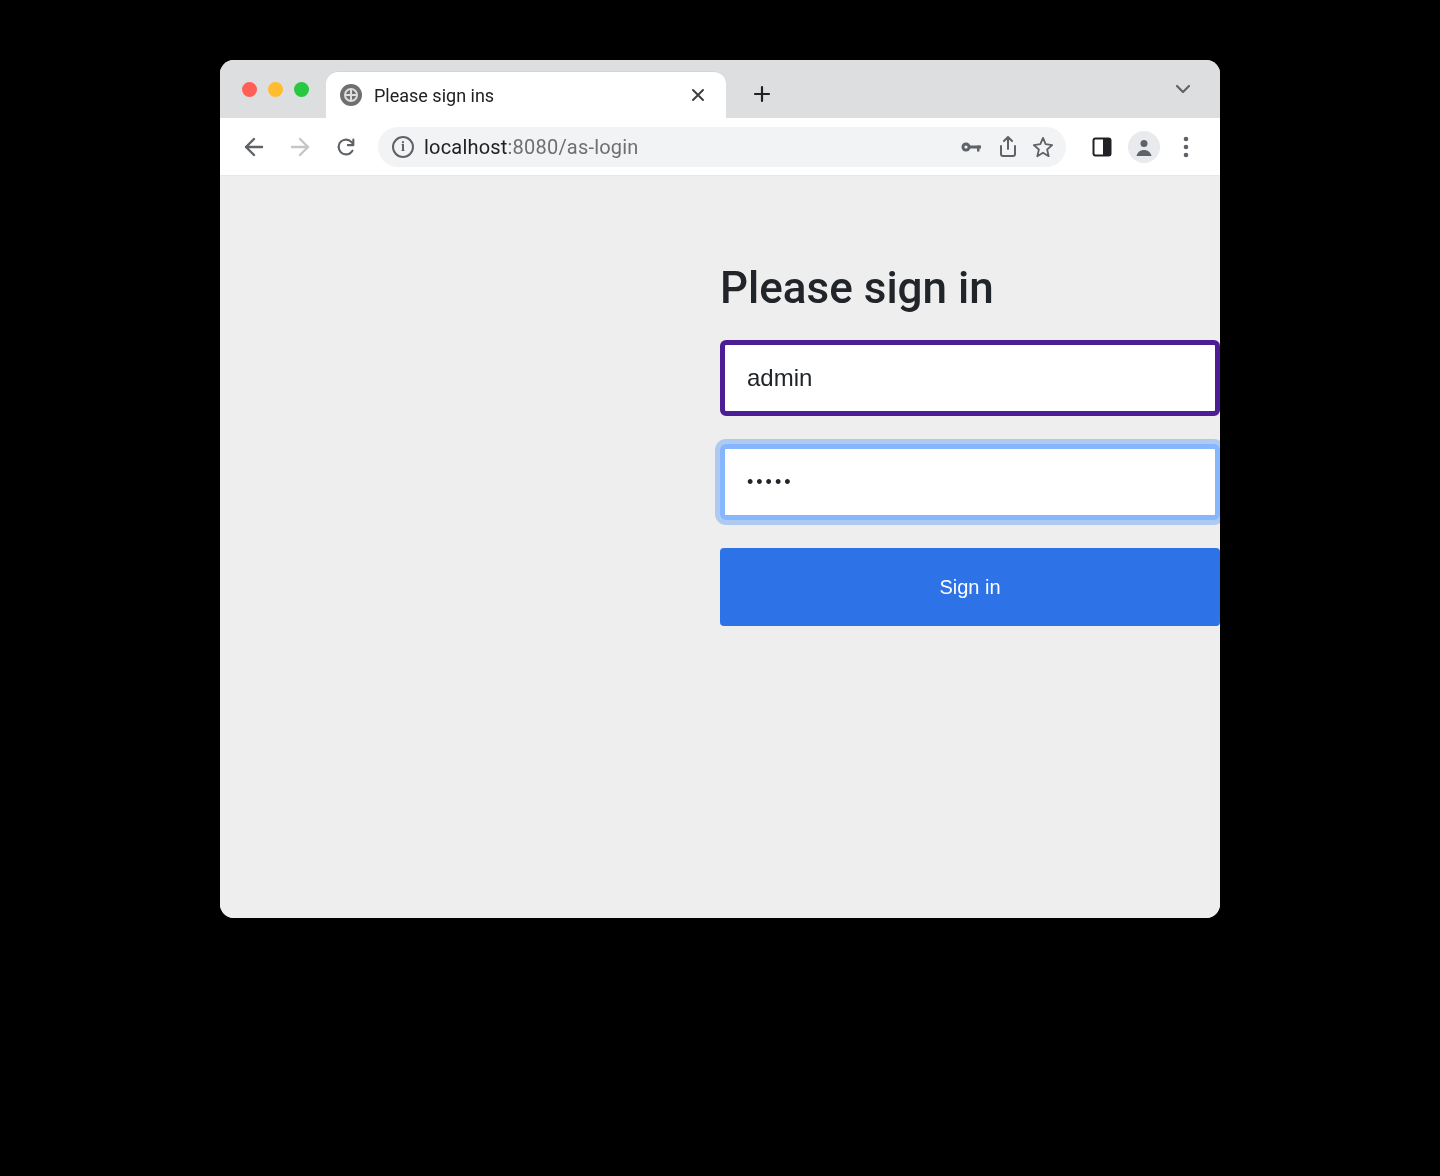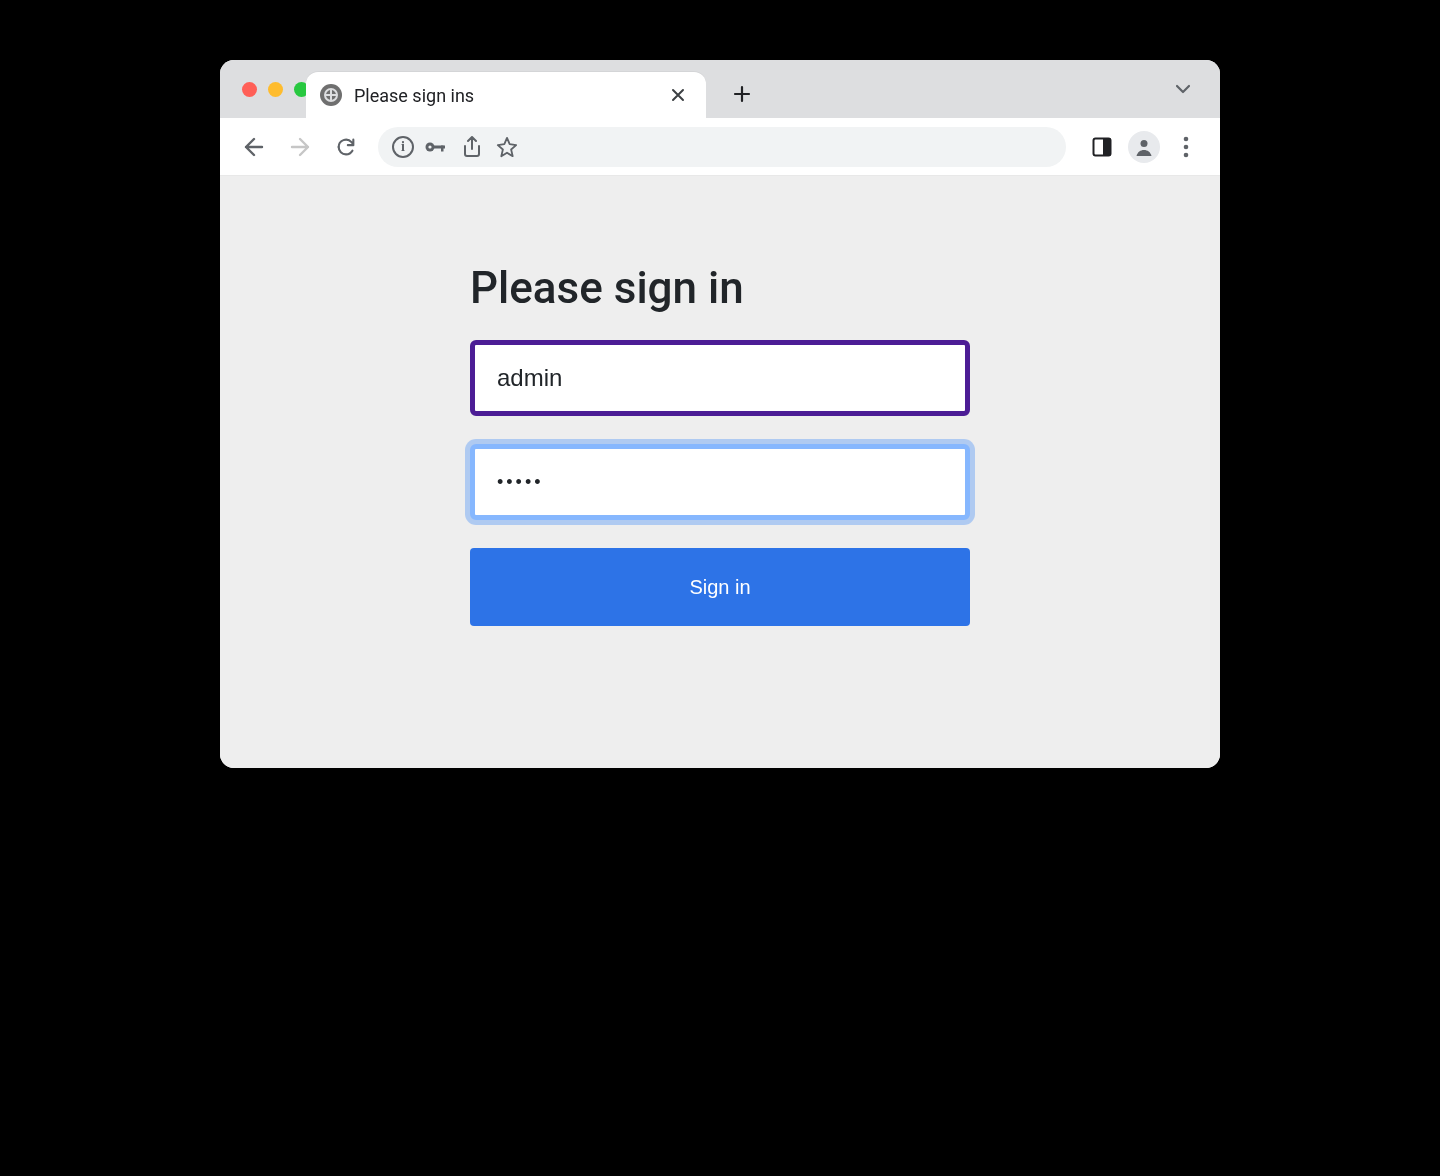--- a/index.html
+++ b/index.html
@@ -38,21 +38,21 @@
     top: 22px;
   }
   .traffic .dot {
     width: 15px; height: 15px; border-radius: 50%;
   }
   .dot.red    { background:#ff5f57; }
   .dot.yellow { background:#febc2e; }
   .dot.green  { background:#28c840; }
 
   .tab {
-    margin-left: 72px;
+    margin-left: 92px;
     height: 46px;
     background: #fff;
     border-top-left-radius: 12px;
     border-top-right-radius: 12px;
     min-width: 400px;
     display: flex;
     align-items: center;
     padding: 0 16px 0 14px;
     position: relative;
     box-shadow: 0 -1px 0 rgba(0,0,0,0.04);
@@ -133,25 +133,25 @@
   .url .rest{color:#6f6f6f;}
   .omni-icons{display:flex;align-items:center;gap:14px;color:#5f6368;}
   .right-icons{display:flex;align-items:center;gap:6px;margin-left:4px;}
   .avatar {
     width:32px;height:32px;border-radius:50%;background:#e8eaed;
     display:flex;align-items:center;justify-content:center;color:#5f6368;
   }
 
   
   .viewport {
-    height: 592px;
+    height: 742px;
     background:#eeeeee;
     padding-top: 86px;
     display:flex;
-    justify-content:center;
+    justify-content:flex-end;
   }
   .form {
     width:500px;
   }
   .heading {
     font-size:44px;
     font-weight:500;
     color:#212529;
     margin-bottom: 26px;
   }
@@ -233,20 +233,23 @@
     </div>
     <div class="tbtn">
       <svg width="22" height="22" viewBox="0 0 24 24">
           <path d="M20 4v6h-6M4 12a8 8 0 0 1 14-5.3L20 9" stroke="#5f6368" stroke-width="2.3" fill="none" stroke-linecap="round" stroke-linejoin="round"></path>
           <path d="M4 12a8 8 0 0 0 8 8 8 8 0 0 0 7-4" stroke="#5f6368" stroke-width="2.3" fill="none" stroke-linecap="round"></path>
         </svg>
     </div>
 
     <div class="omnibox">
       <span class="site-info">i</span>
+      <span class="url">
+        <span class="host1">localhost</span><span class="rest">:8080/as-login</span>
+      </span>
       <span class="omni-icons">
         <span>
           <svg width="24" height="20" viewBox="0 0 24 20">
               <circle cx="6" cy="10" r="4.5" fill="#5f6368"></circle>
               <rect x="9" y="8.5" width="12" height="3" fill="#5f6368"></rect>
               <rect x="17" y="8.5" width="2.5" height="6" fill="#5f6368"></rect>
               <circle cx="6" cy="10" r="1.6" fill="#f1f3f4"></circle>
             </svg>
         </span>
         <span>

